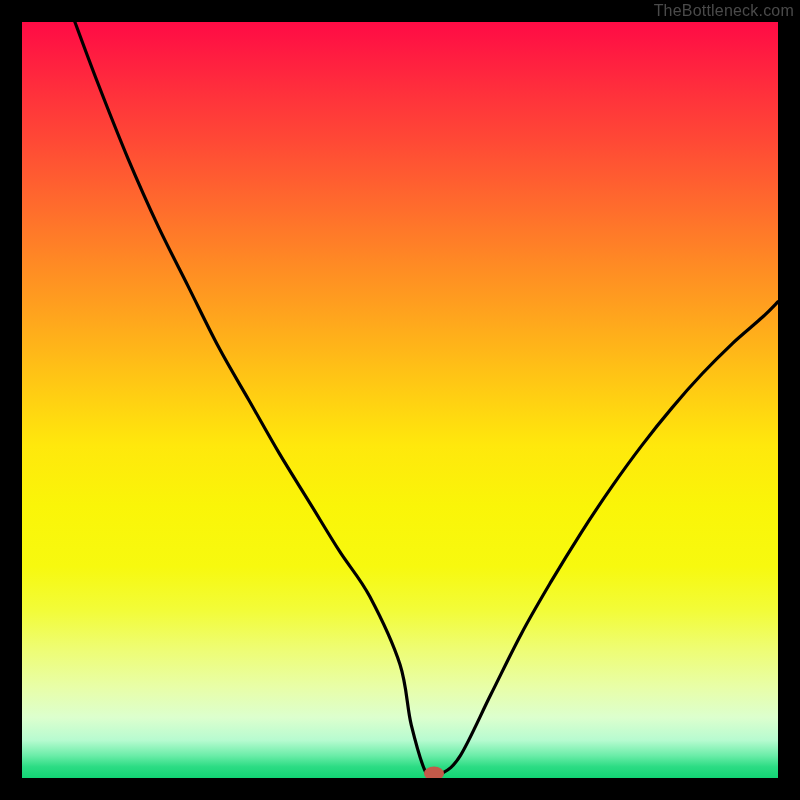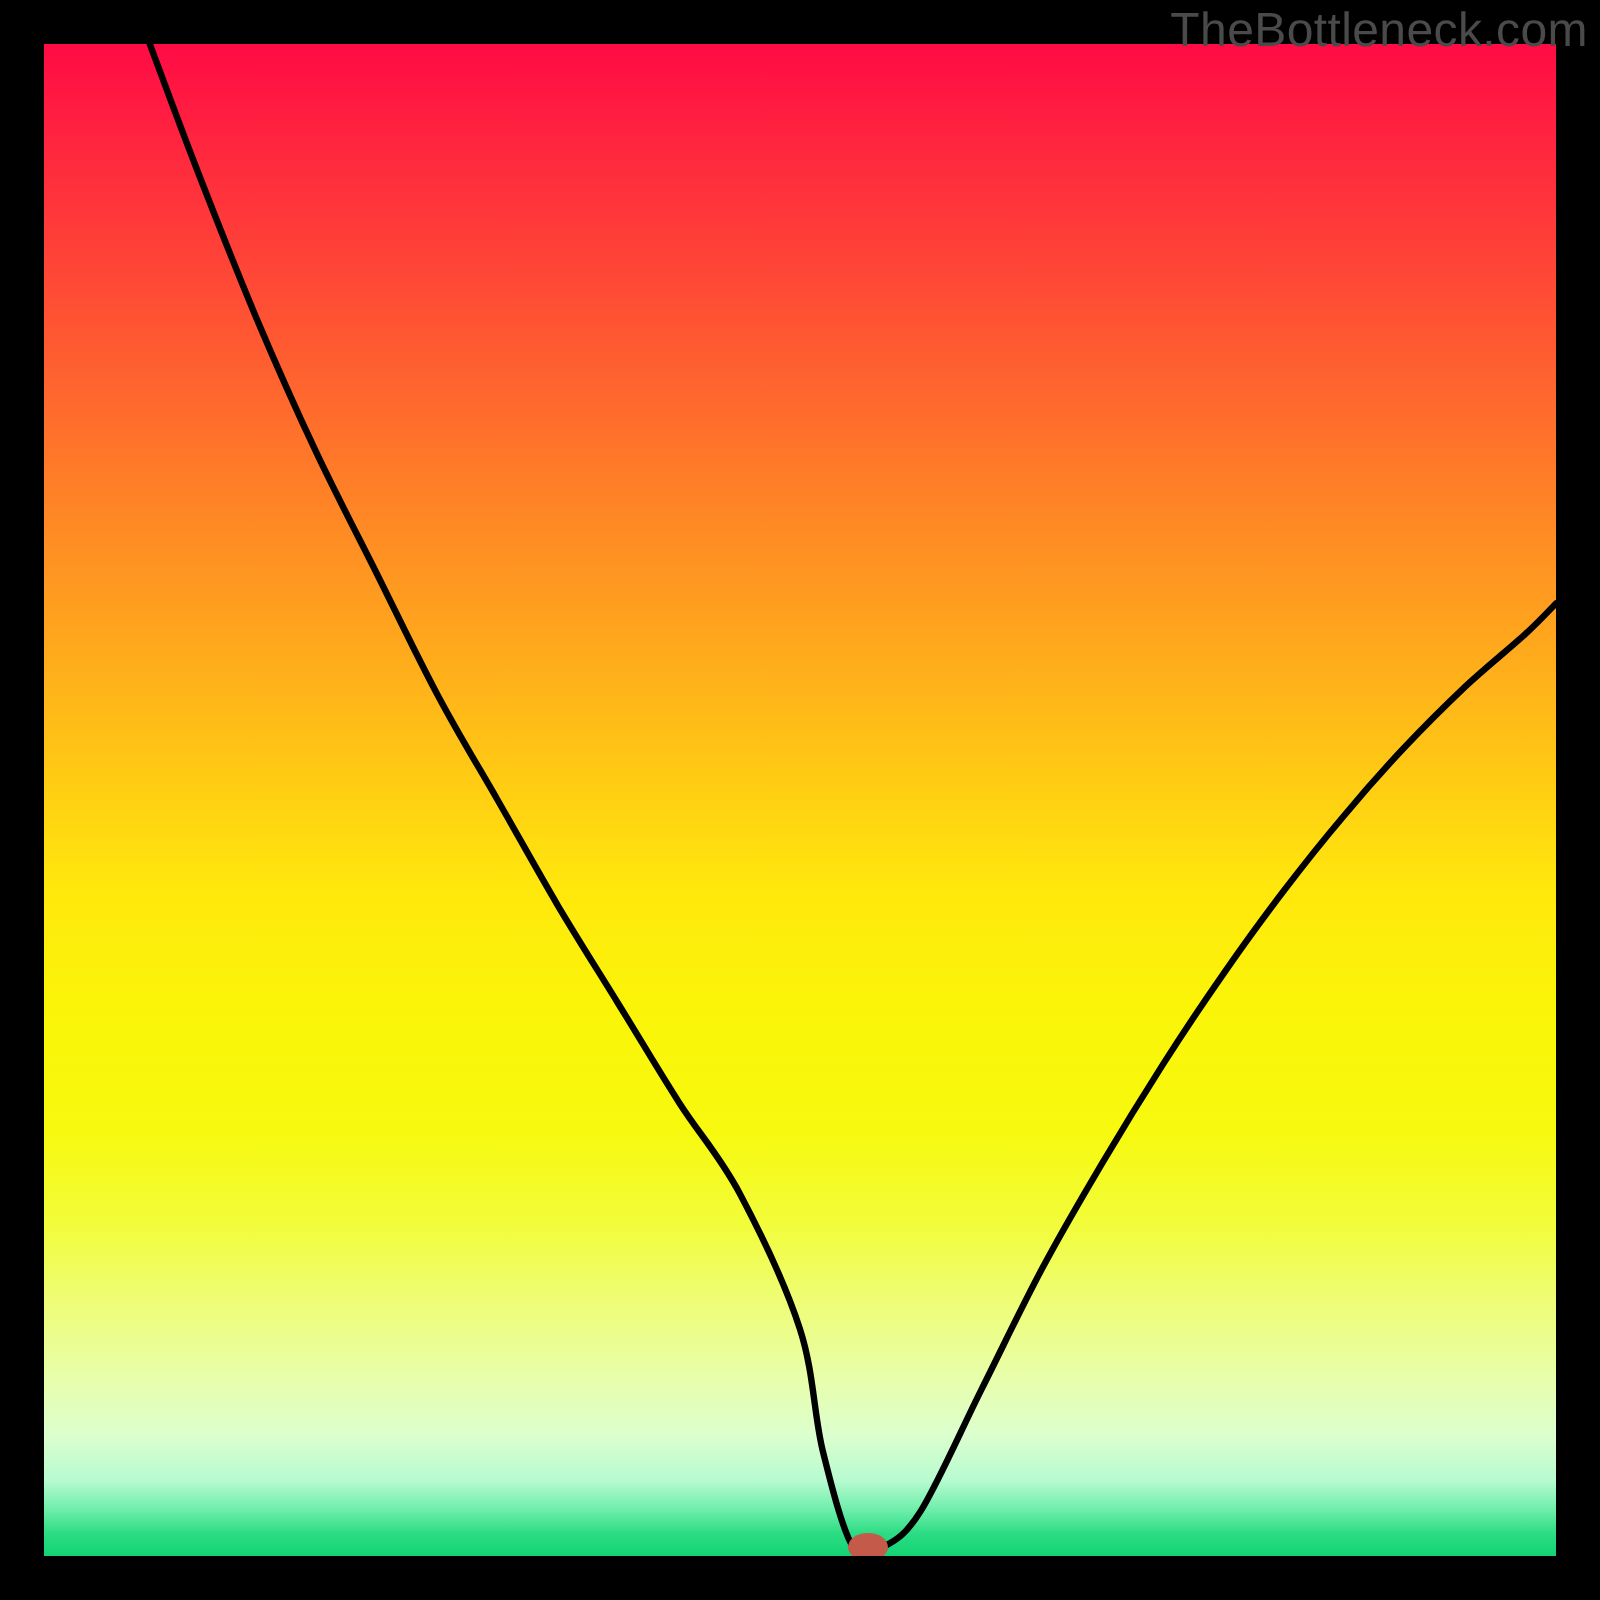--- a/index.html
+++ b/index.html
@@ -51,21 +51,21 @@
     left: 0;
     top: 0;
     width: 100%;
     height: 100%;
   }
   .watermark {
     position: absolute;
     top: 2px;
     right: 6px;
     color: #4a4a4a;
-    font-size: 24px;
+    font-size: 16px;
     font-weight: 500;
     letter-spacing: 0.2px;
     user-select: none;
   }
 </style>
 </head>
 <body>
 
 <div class="frame">
   <div class="plot">

